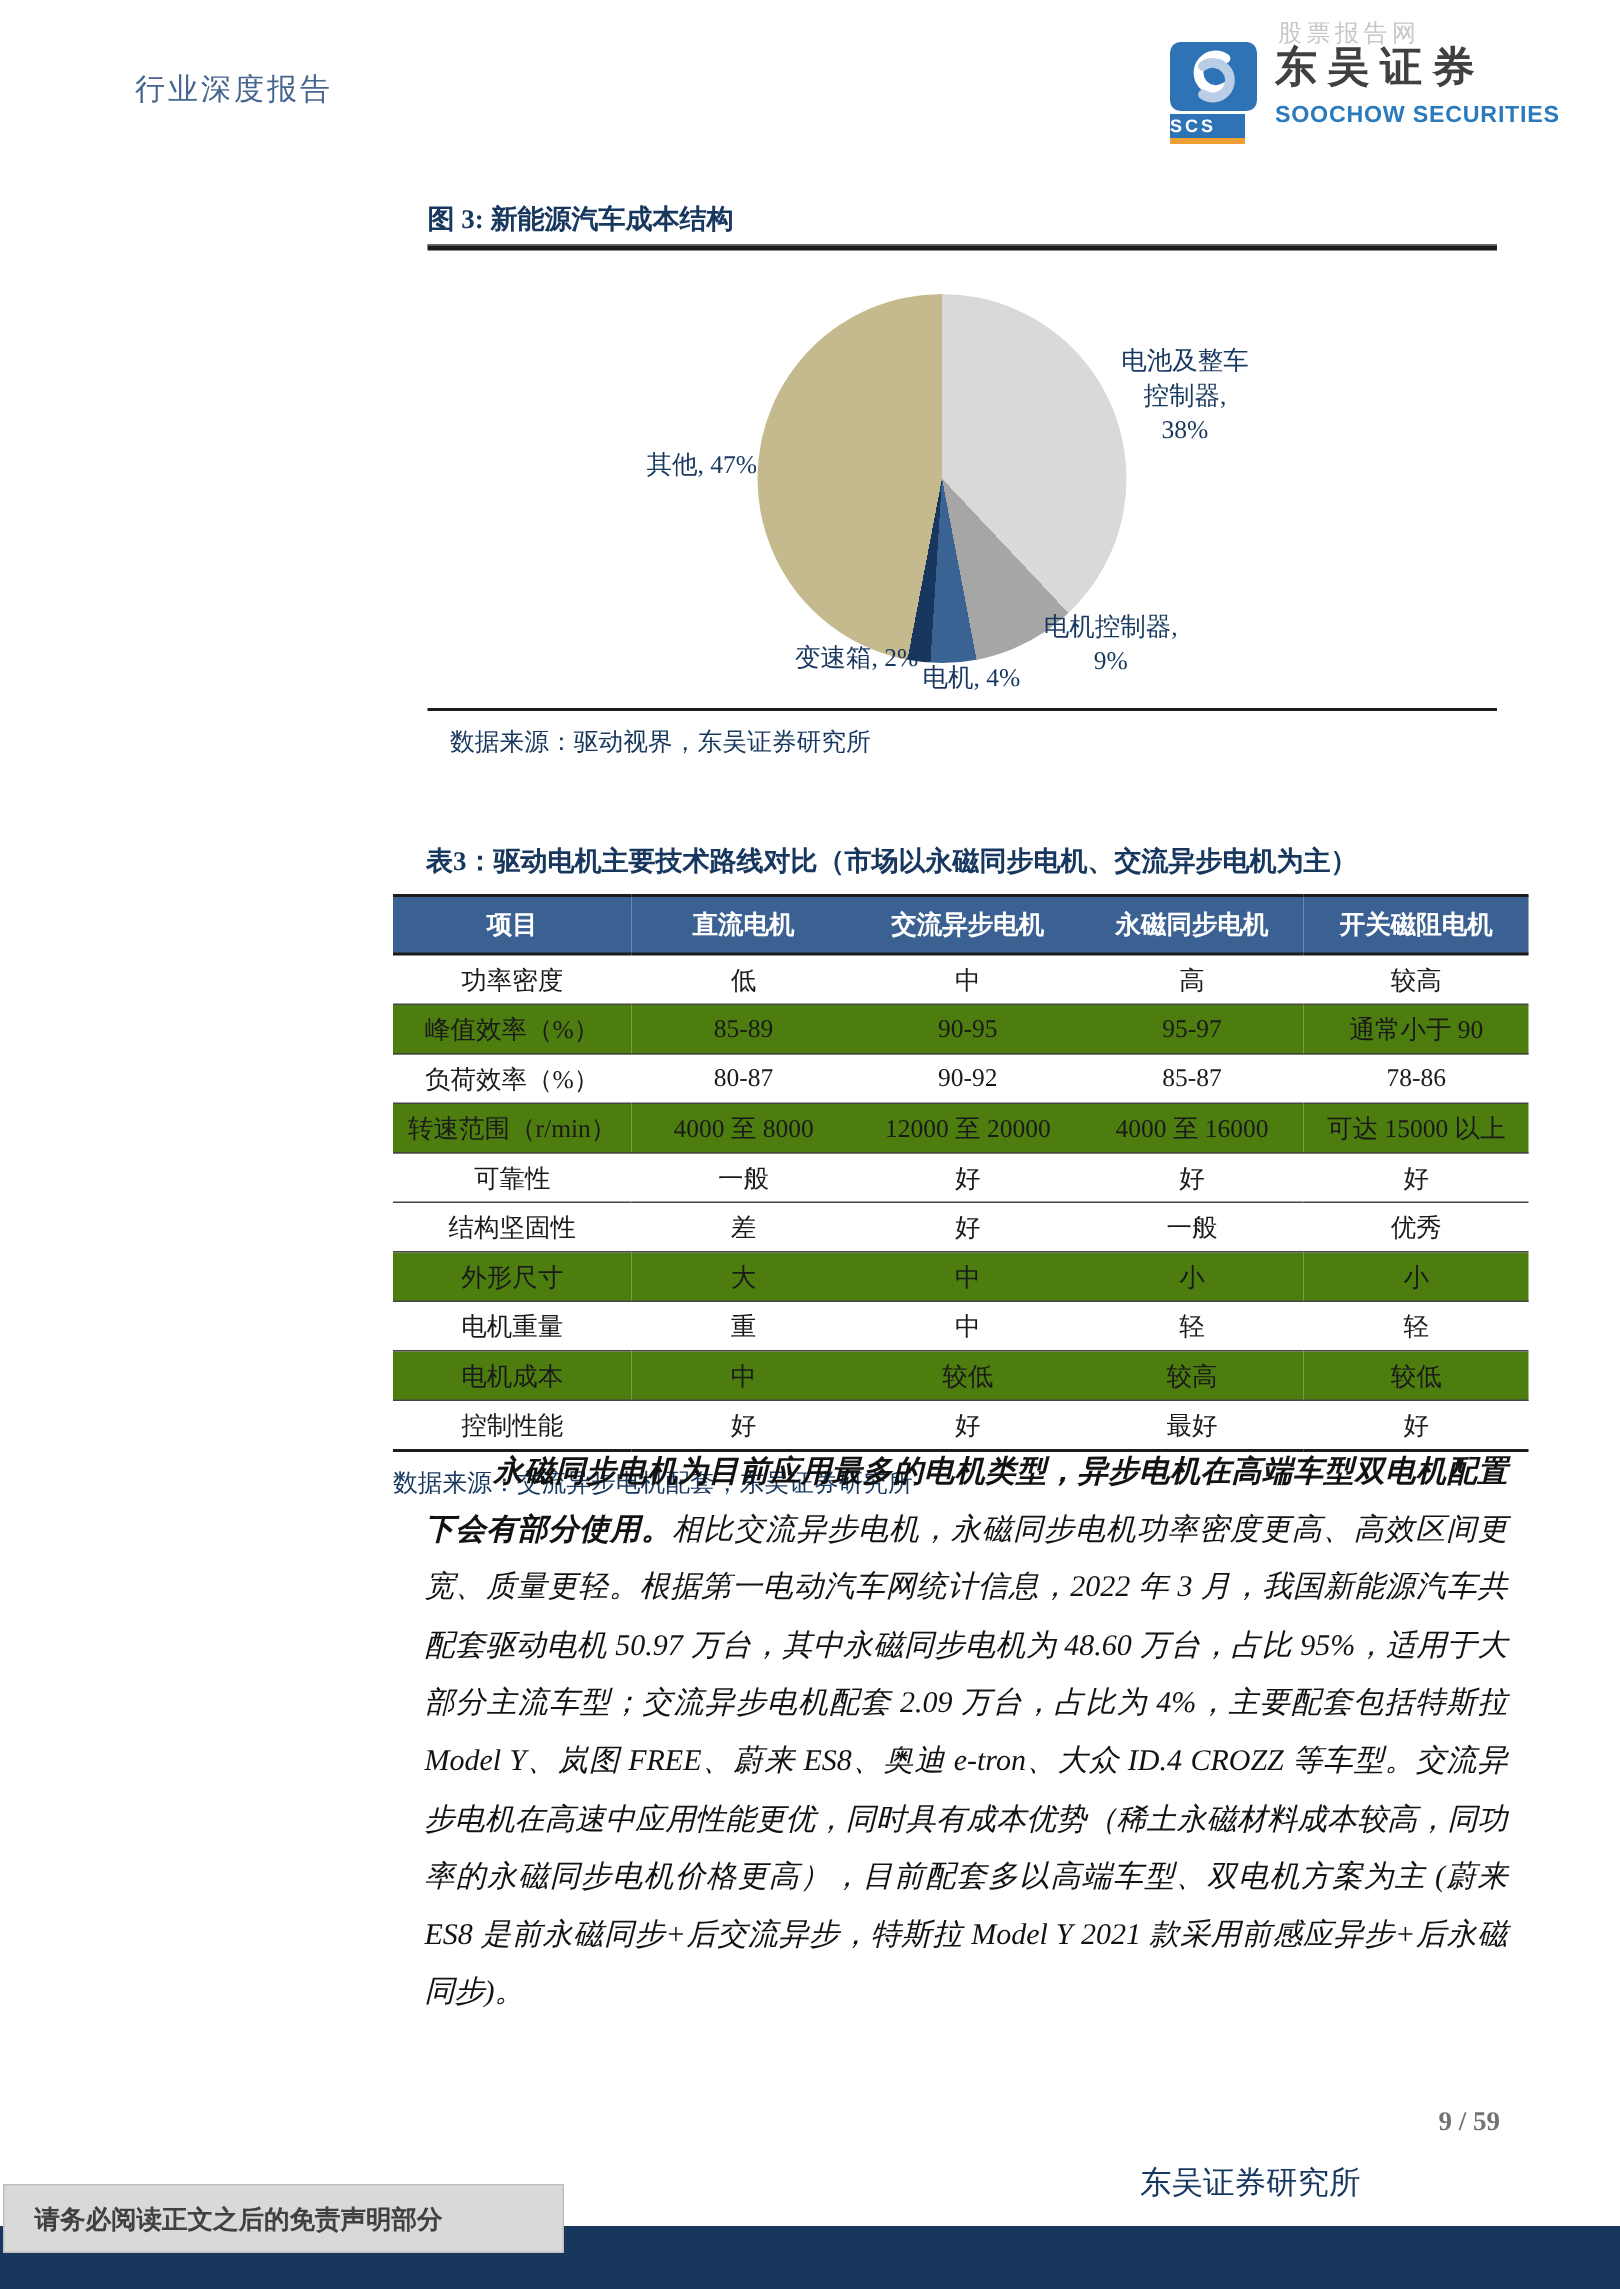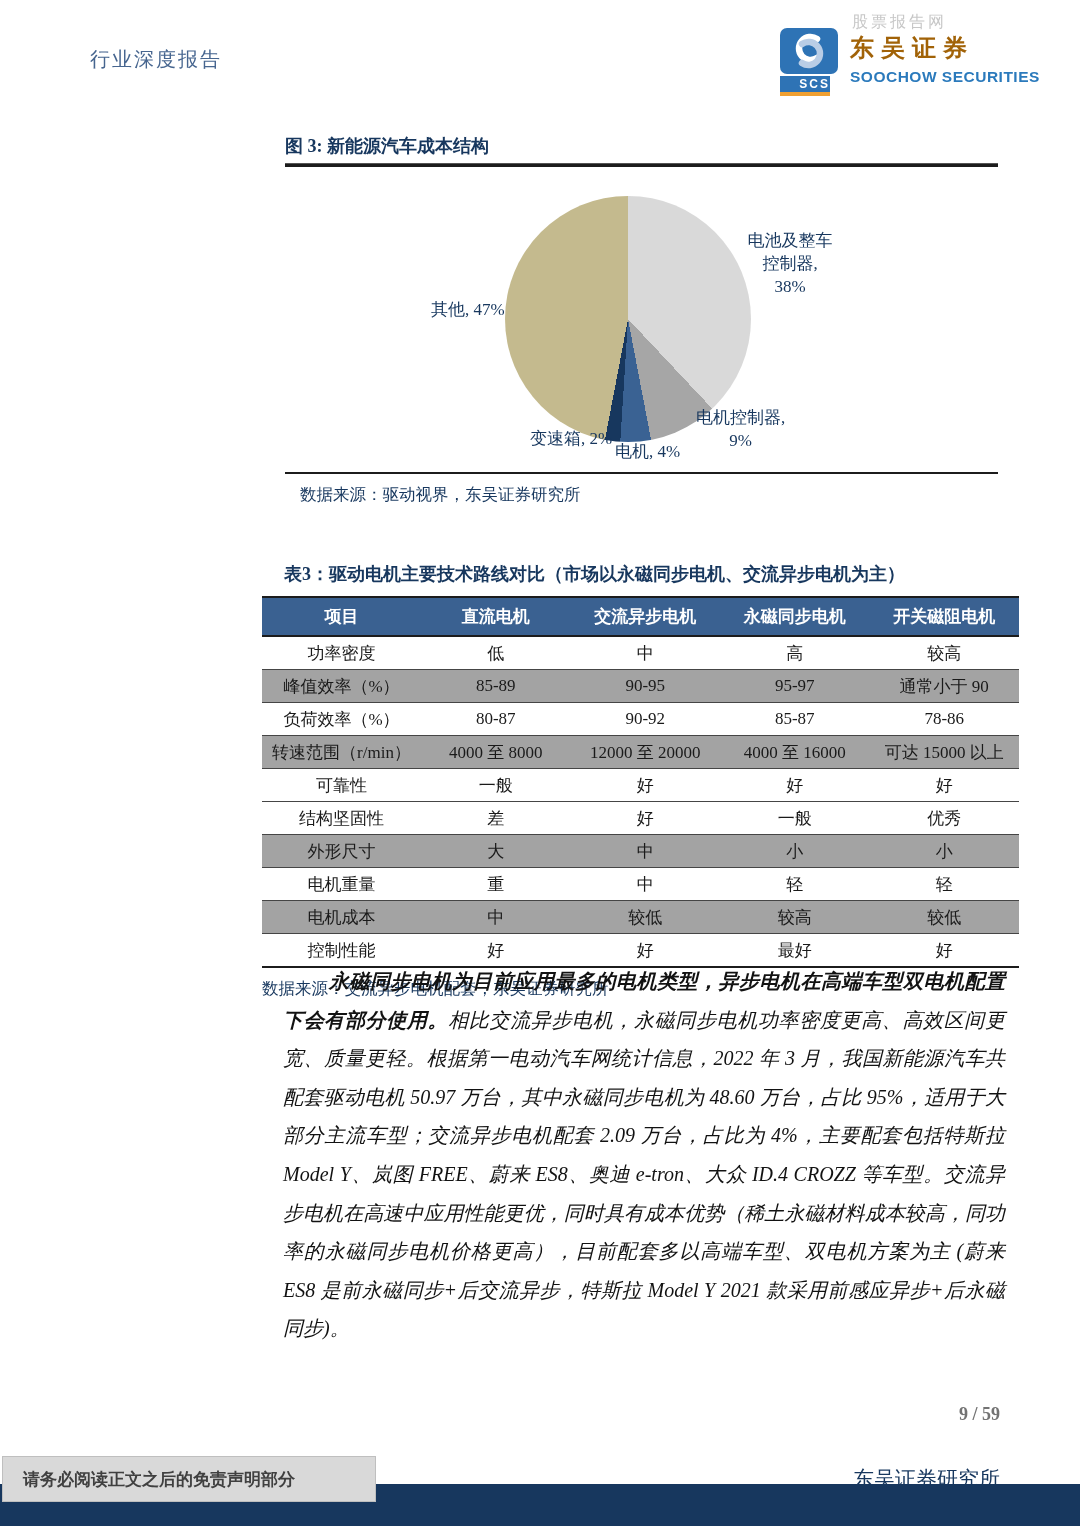--- a/index.html
+++ b/index.html
@@ -6,23 +6,23 @@
   .page{position:relative;width:1080px;height:1526px;background:#ffffff;overflow:hidden;
         font-family:"Liberation Serif","DejaVu Serif",serif;color:#1a1a1a;}
 
   
   .watermark{position:absolute;left:852px;top:12px;color:#c7c7c7;font-size:16px;letter-spacing:3px;}
   .report-type{position:absolute;left:90px;top:46px;color:#46658f;font-size:20px;letter-spacing:2px;}
   .logo{position:absolute;left:780px;top:28px;display:flex;align-items:flex-start;gap:10px;}
   .logo-icon{width:60px;}
   .logo-sq{width:58px;height:46px;background:#2e73b5;border-radius:7px;display:flex;align-items:center;justify-content:center;}
   .logo-scs{width:50px;margin-top:2px;background:#2e73b5;color:#fff;font-family:"Liberation Sans",sans-serif;
-            font-weight:bold;font-size:12px;text-align:right;letter-spacing:2px;padding:1px 0;
+            font-weight:bold;font-size:12px;text-align:left;letter-spacing:2px;padding:1px 0;
             border-bottom:4px solid #f0a032;}
-  .logo-text .cn{color:#a16207;font-weight:bold;font-size:24px;letter-spacing:7px;line-height:40px;font-family:Liberation Serif, serif;}
+  .logo-text .cn{color:#404040;font-weight:bold;font-size:28px;letter-spacing:7px;line-height:40px;font-family:Liberation Mono, monospace;}
   .logo-text .en{color:#2b7abc;font-size:15.5px;font-weight:bold;letter-spacing:0.5px;font-family:"Liberation Sans",sans-serif;}
 
   
   .figure{position:absolute;left:285px;top:134px;width:713px;}
   .fig-title{color:#17375e;font-weight:bold;font-size:18px;}
   .fig-rule-top{height:3px;background:#1c1c1c;margin-top:5px;border-top:1px solid #555;}
   .chart-area{position:relative;height:305px;}
   .pie{position:absolute;left:220px;top:29px;width:246px;height:246px;border-radius:50%;}
   .pie-label{position:absolute;color:#17375e;font-size:17px;line-height:23px;white-space:pre-line;}
   .lbl-battery{left:440px;top:62px;width:130px;text-align:center;}
@@ -33,33 +33,33 @@
   .fig-rule-bottom{height:2px;background:#1c1c1c;}
   .fig-source{margin-top:10px;padding-left:15px;color:#17375e;font-size:16.5px;}
 
   
   .table-block{position:absolute;left:262px;top:546px;width:757px;}
   .tbl-title{padding-left:22px;color:#17375e;font-weight:bold;font-size:18px;margin-top:16px;}
   table.cmp{border-collapse:collapse;width:100%;margin-top:10px;border-top:2px solid #1c1c1c;border-bottom:2px solid #1c1c1c;}
   table.cmp th{background:#3a6191;color:#ffffff;font-weight:bold;font-size:17px;padding:7px 2px;border-bottom:2px solid #1c1c1c;}
   table.cmp td{font-size:17px;text-align:center;padding:4.5px 2px;border-top:1.5px solid #454545;}
   table.cmp tr:first-child td{border-top:none;}
-  table.cmp tr.shaded{background:#a3a3a3;}
+  table.cmp tr.shaded{background:#4d7c0f;}
   col.c0{width:21%;} col.cx{width:19.75%;}
   .tbl-source{margin-top:10px;color:#17375e;font-size:16.5px;}
 
   
   .body-text{position:absolute;left:283px;top:962px;width:722px;font-size:20px;line-height:38.6px;
              text-align:justify;color:#121212;font-style:italic;}
   .body-text p{margin:0;text-indent:2.3em;}
   .body-text .lead{font-weight:bold;}
 
   
   .page-num{position:absolute;left:880px;top:1404px;width:120px;text-align:right;color:#737373;font-weight:bold;font-size:18px;}
-  .institute{position:absolute;left:760px;top:1441px;width:240px;text-align:right;color:#17375e;font-size:21px;margin-top:24px;}
+  .institute{position:absolute;left:760px;top:1441px;width:240px;text-align:left;color:#17375e;font-size:21px;}
   .bottom-bar{position:absolute;left:0;top:1484px;width:1080px;height:42px;background:#17375e;}
   .disclaimer{position:absolute;left:2px;top:1456px;width:352px;height:44px;background:#d9d9d9;
               border:1px solid #bfbfbf;z-index:2;display:flex;align-items:center;padding-left:20px;
               color:#404040;font-weight:bold;font-size:17px;}
 </style>
 </head>
 <body>
 
 <div class="page">
 

